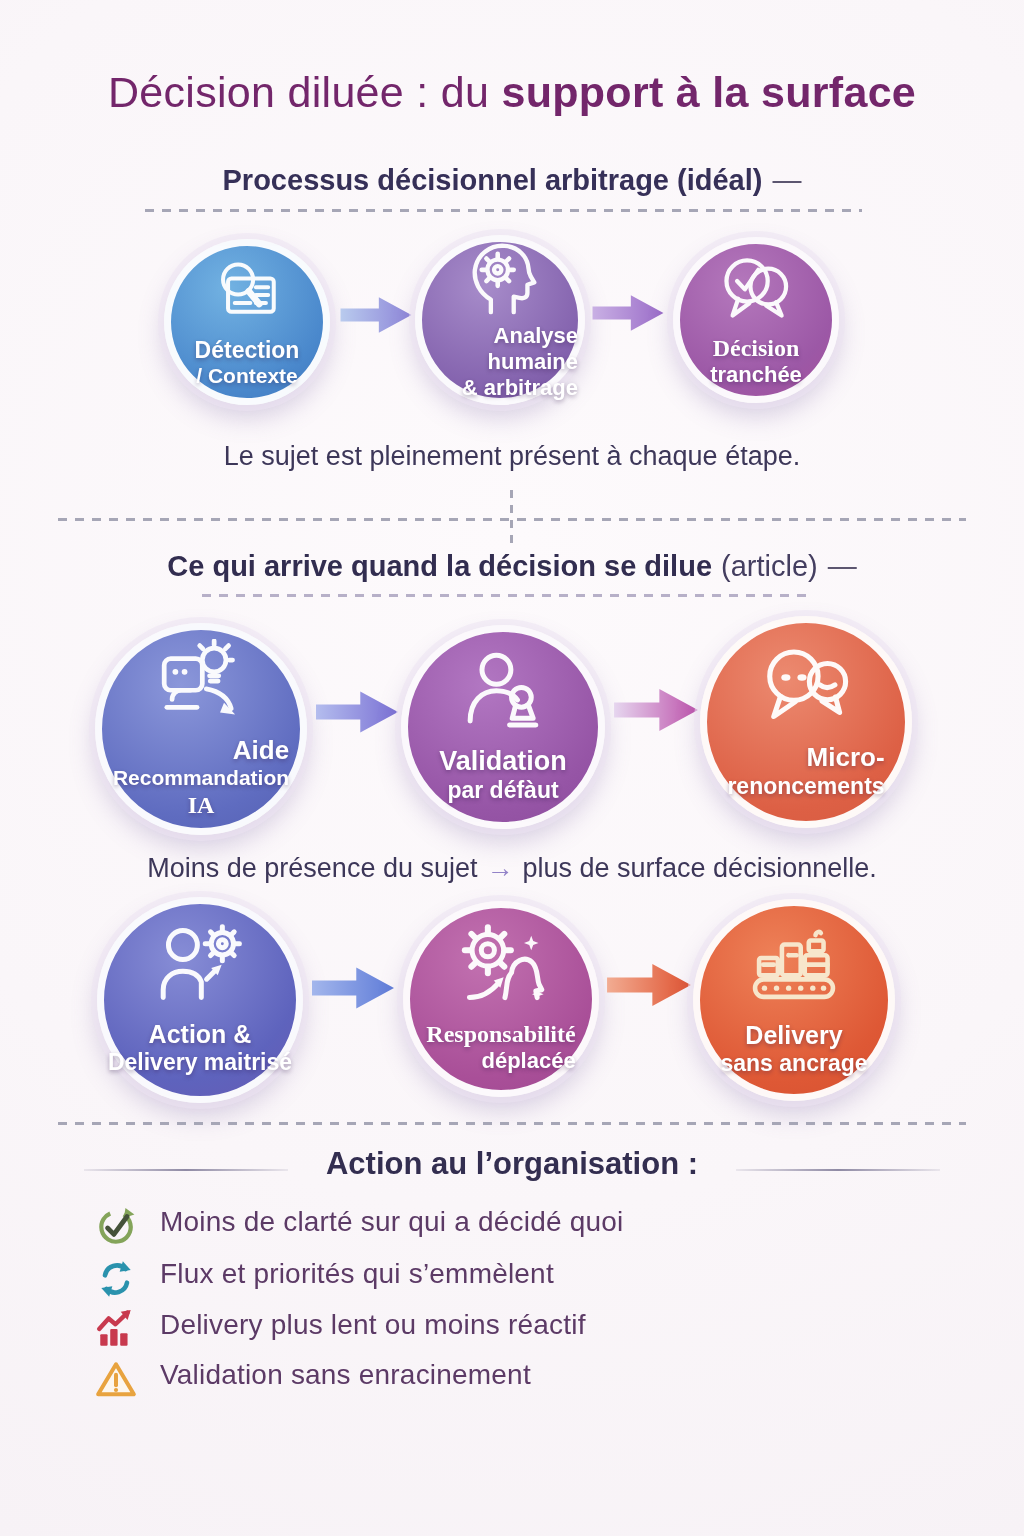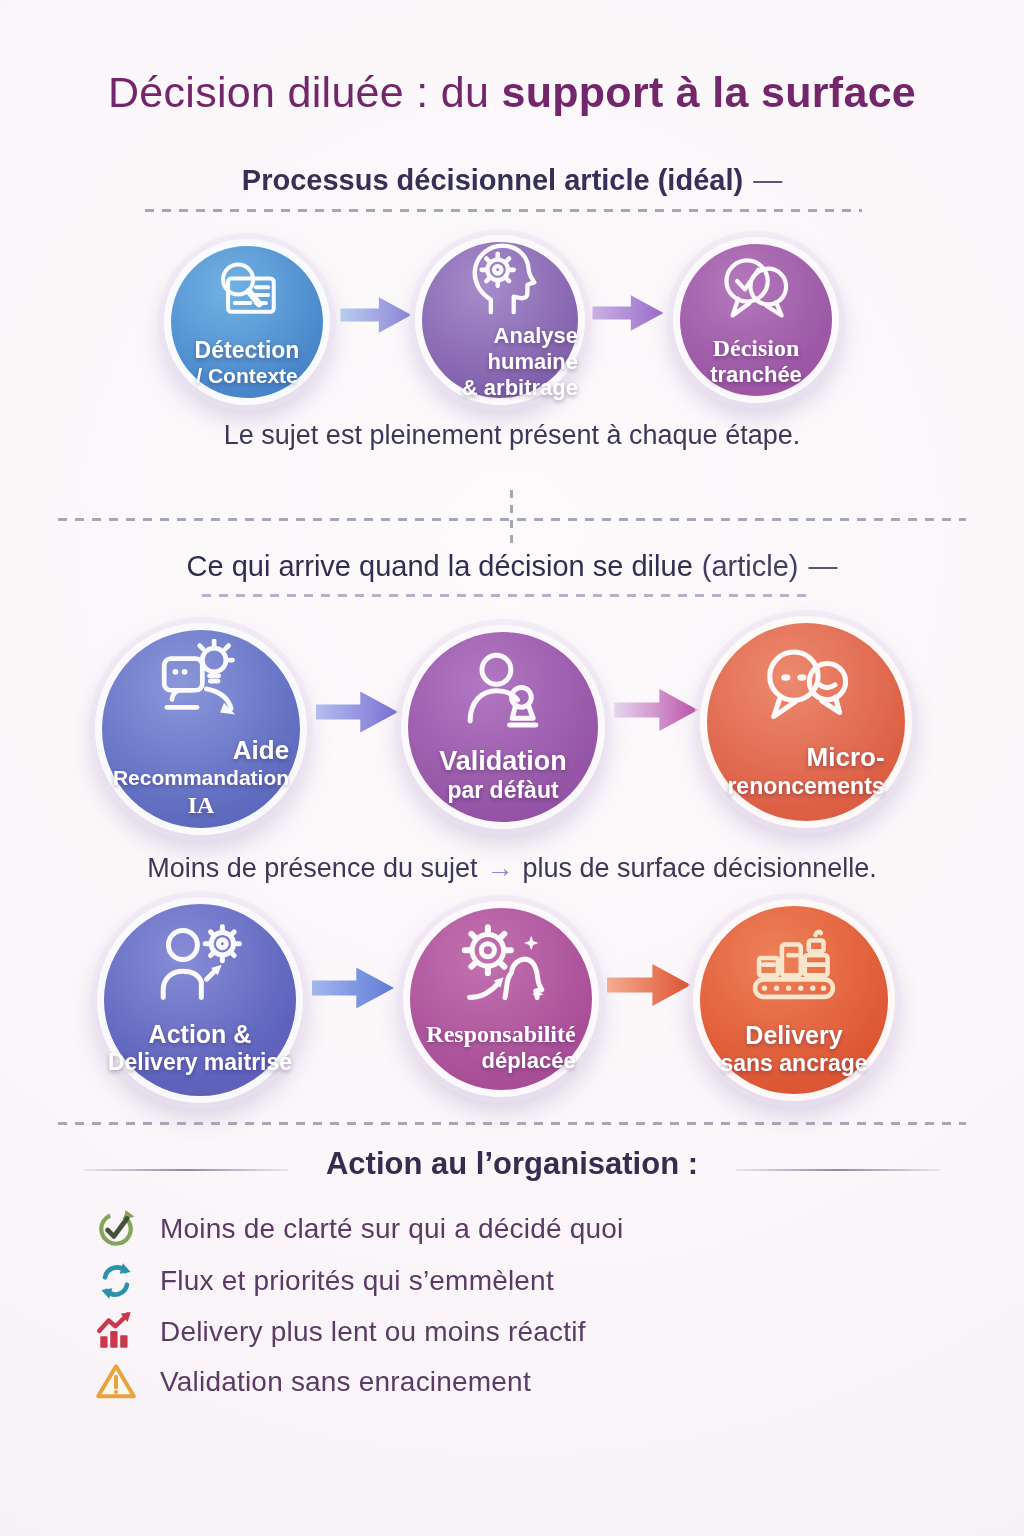--- a/index.html
+++ b/index.html
@@ -7,21 +7,21 @@
     background:radial-gradient(circle at 50% 35%, #fdfafc 0%, #faf6f9 60%, #f7f2f6 100%);
     font-family:"Liberation Sans", sans-serif;}
 
   
   .title{position:absolute;top:68px;left:0;right:0;text-align:center;font-size:43px;color:#73266b;letter-spacing:.3px;margin:0;}
   .title .t-reg{font-weight:500;}
   .title .t-bold{font-weight:800;}
 
   .sec-heading{position:absolute;left:0;right:0;text-align:center;font-size:29px;font-weight:600;color:#363058;}
   .h-dash{margin-left:10px;font-weight:400;color:#5c5670;}
-  .h2-bold{font-weight:400;color:#322d50;}
+  .h2-bold{font-weight:700;color:#322d50;}
   .h2-light{font-weight:400;margin-left:9px;color:#443e60;}
 
   .caption{position:absolute;left:0;right:0;text-align:center;font-size:27px;color:#3d3759;}
   .cap-it{}
   .cap-arrow{color:#9383c8;font-weight:700;margin:0 9px;}
 
   
   .dashline{position:absolute;height:3px;background:repeating-linear-gradient(90deg,#a6a6b6 0 9px,transparent 9px 17px);}
   .dashline.light{background:repeating-linear-gradient(90deg,#b7b0c8 0 9px,transparent 9px 17px);}
   .vdash{position:absolute;width:3px;background:repeating-linear-gradient(180deg,#a6a6b6 0 8px,transparent 8px 15px);}
@@ -36,31 +36,31 @@
   .nlabel span{display:block;}
   .b{font-weight:800;}
   .sb{font-weight:600;}
   .f27{font-size:27px;} .f26{font-size:26px;text-align:right;} .f25{font-size:25px;} .f24{font-size:24px;font-family:Liberation Serif, serif;}
   .f23{font-size:23px;} .f22{font-size:22px;text-align:right;} .f21{font-size:21px;}
 
   .arrow{position:absolute;}
 
   
   .impacts-title{position:absolute;left:0;right:0;top:1146px;text-align:center;font-size:31px;font-weight:600;color:#332e50;}
-  .impact{position:absolute;left:95px;height:46px;display:flex;align-items:center;gap:23px;}
+  .impact{position:absolute;left:95px;height:46px;display:flex;align-items:flex-start;gap:23px;}
   .impact-text{font-size:28px;color:#5c3a66;letter-spacing:.2px;}
 </style>
 </head>
 <body>
 
 <div class="canvas">
 
   <h1 class="title"><span class="t-reg">Décision diluée : du </span><span class="t-bold">support à la surface</span></h1>
 
-  <div class="sec-heading" style="top:164px"><span>Processus décisionnel article (idéal)</span><span class="h-dash">—</span></div>
+  <div class="sec-heading" style="top:164px"><span>Processus décisionnel arbitrage (idéal)</span><span class="h-dash">—</span></div>
   <div class="dashline" style="top:209px;left:145px;width:717px"></div>
 
   <div class="node" style="left:164px;top:239px;width:166px;height:166px;background:radial-gradient(circle at 38% 28%,#72b2e2,#4a88cc 70%,#3e76bc)">
     <svg class="nicon" width="78" height="78" viewBox="0 0 70 70">
       <g fill="none" stroke="#fff" stroke-width="3.6" stroke-linecap="round" stroke-linejoin="round" opacity=".96">
         <rect x="18" y="21" width="41" height="30" rx="3"></rect>
         <line x1="43" y1="29" x2="54" y2="29"></line>
           <line x1="43" y1="36" x2="54" y2="36"></line>
         <line x1="24" y1="43" x2="38" y2="43"></line>
           <line x1="43" y1="43" x2="52" y2="43"></line>
@@ -127,21 +127,21 @@
         <path d="M19,42 L14,57 L29,46"></path>
         <polyline points="18,26 25,33.5 37,16"></polyline>
       </g>
     </svg>
     <div class="nlabel">
       <span class="f24 b">Décision</span>
       <span class="f22 sb">tranchée</span>
     </div>
   </div>
 
-  <div class="caption" style="top:420px">Le sujet est pleinement présent à chaque étape.</div>
+  <div class="caption" style="top:441px">Le sujet est pleinement présent à chaque étape.</div>
 
   <div class="dashline" style="top:518px;left:58px;width:908px"></div>
   <div class="vdash" style="left:510px;top:490px;height:58px"></div>
 
   <div class="sec-heading" style="top:550px"><span class="h2-bold">Ce qui arrive quand la décision se dilue</span><span class="h2-light">(article)</span><span class="h-dash">—</span></div>
   <div class="dashline light" style="top:594px;left:202px;width:608px"></div>
 
   <div class="node" style="left:95px;top:623px;width:212px;height:212px;background:radial-gradient(circle at 40% 28%,#8b97da,#5f6cc0 70%,#5560b2)">
     <svg class="nicon" width="92" height="92" viewBox="0 0 70 70">
       <g fill="none" stroke="#fff" stroke-width="3.6" stroke-linecap="round" stroke-linejoin="round" opacity=".96">

